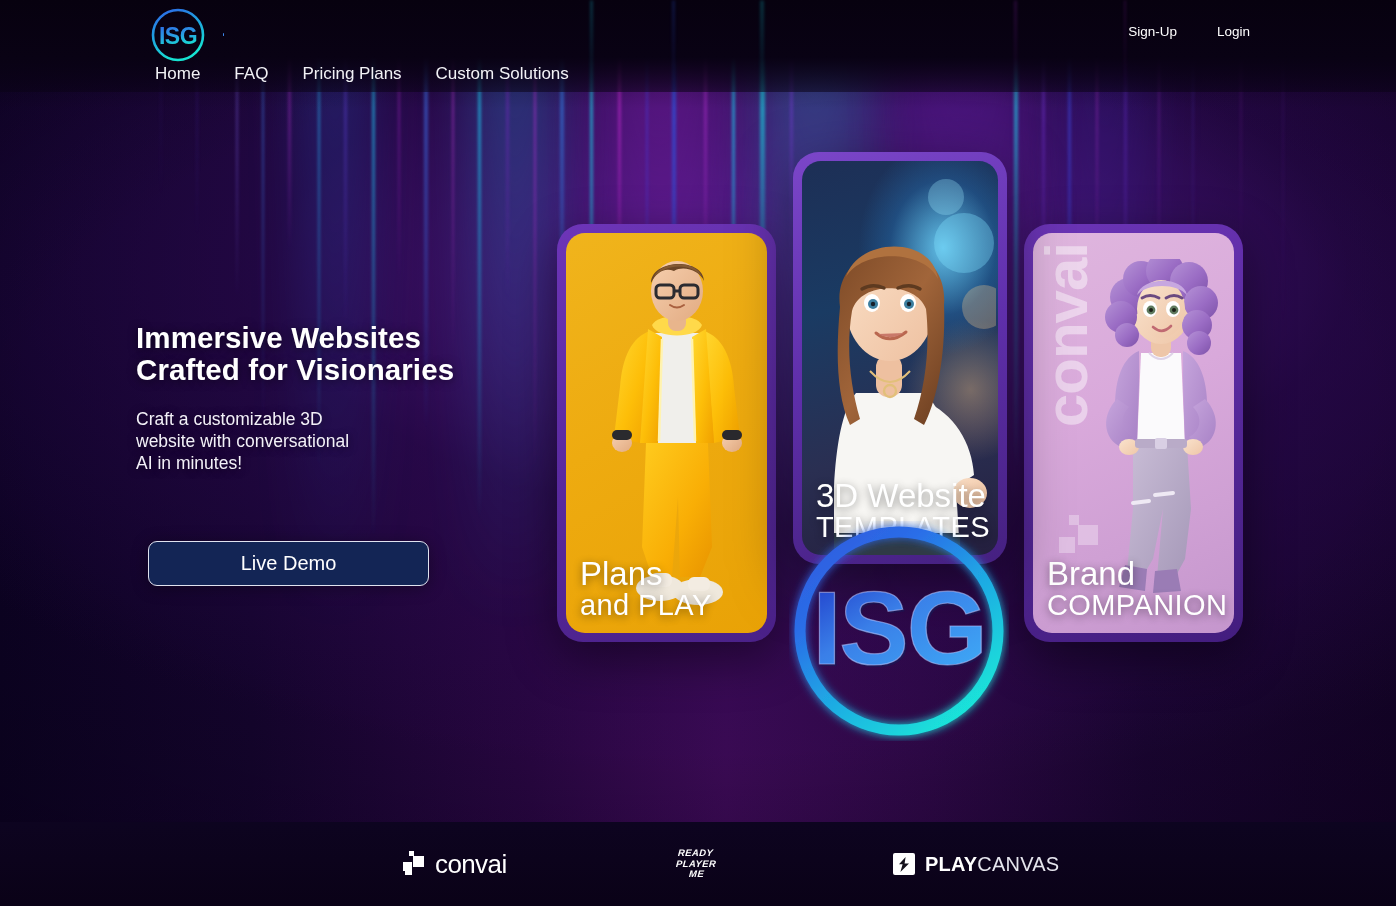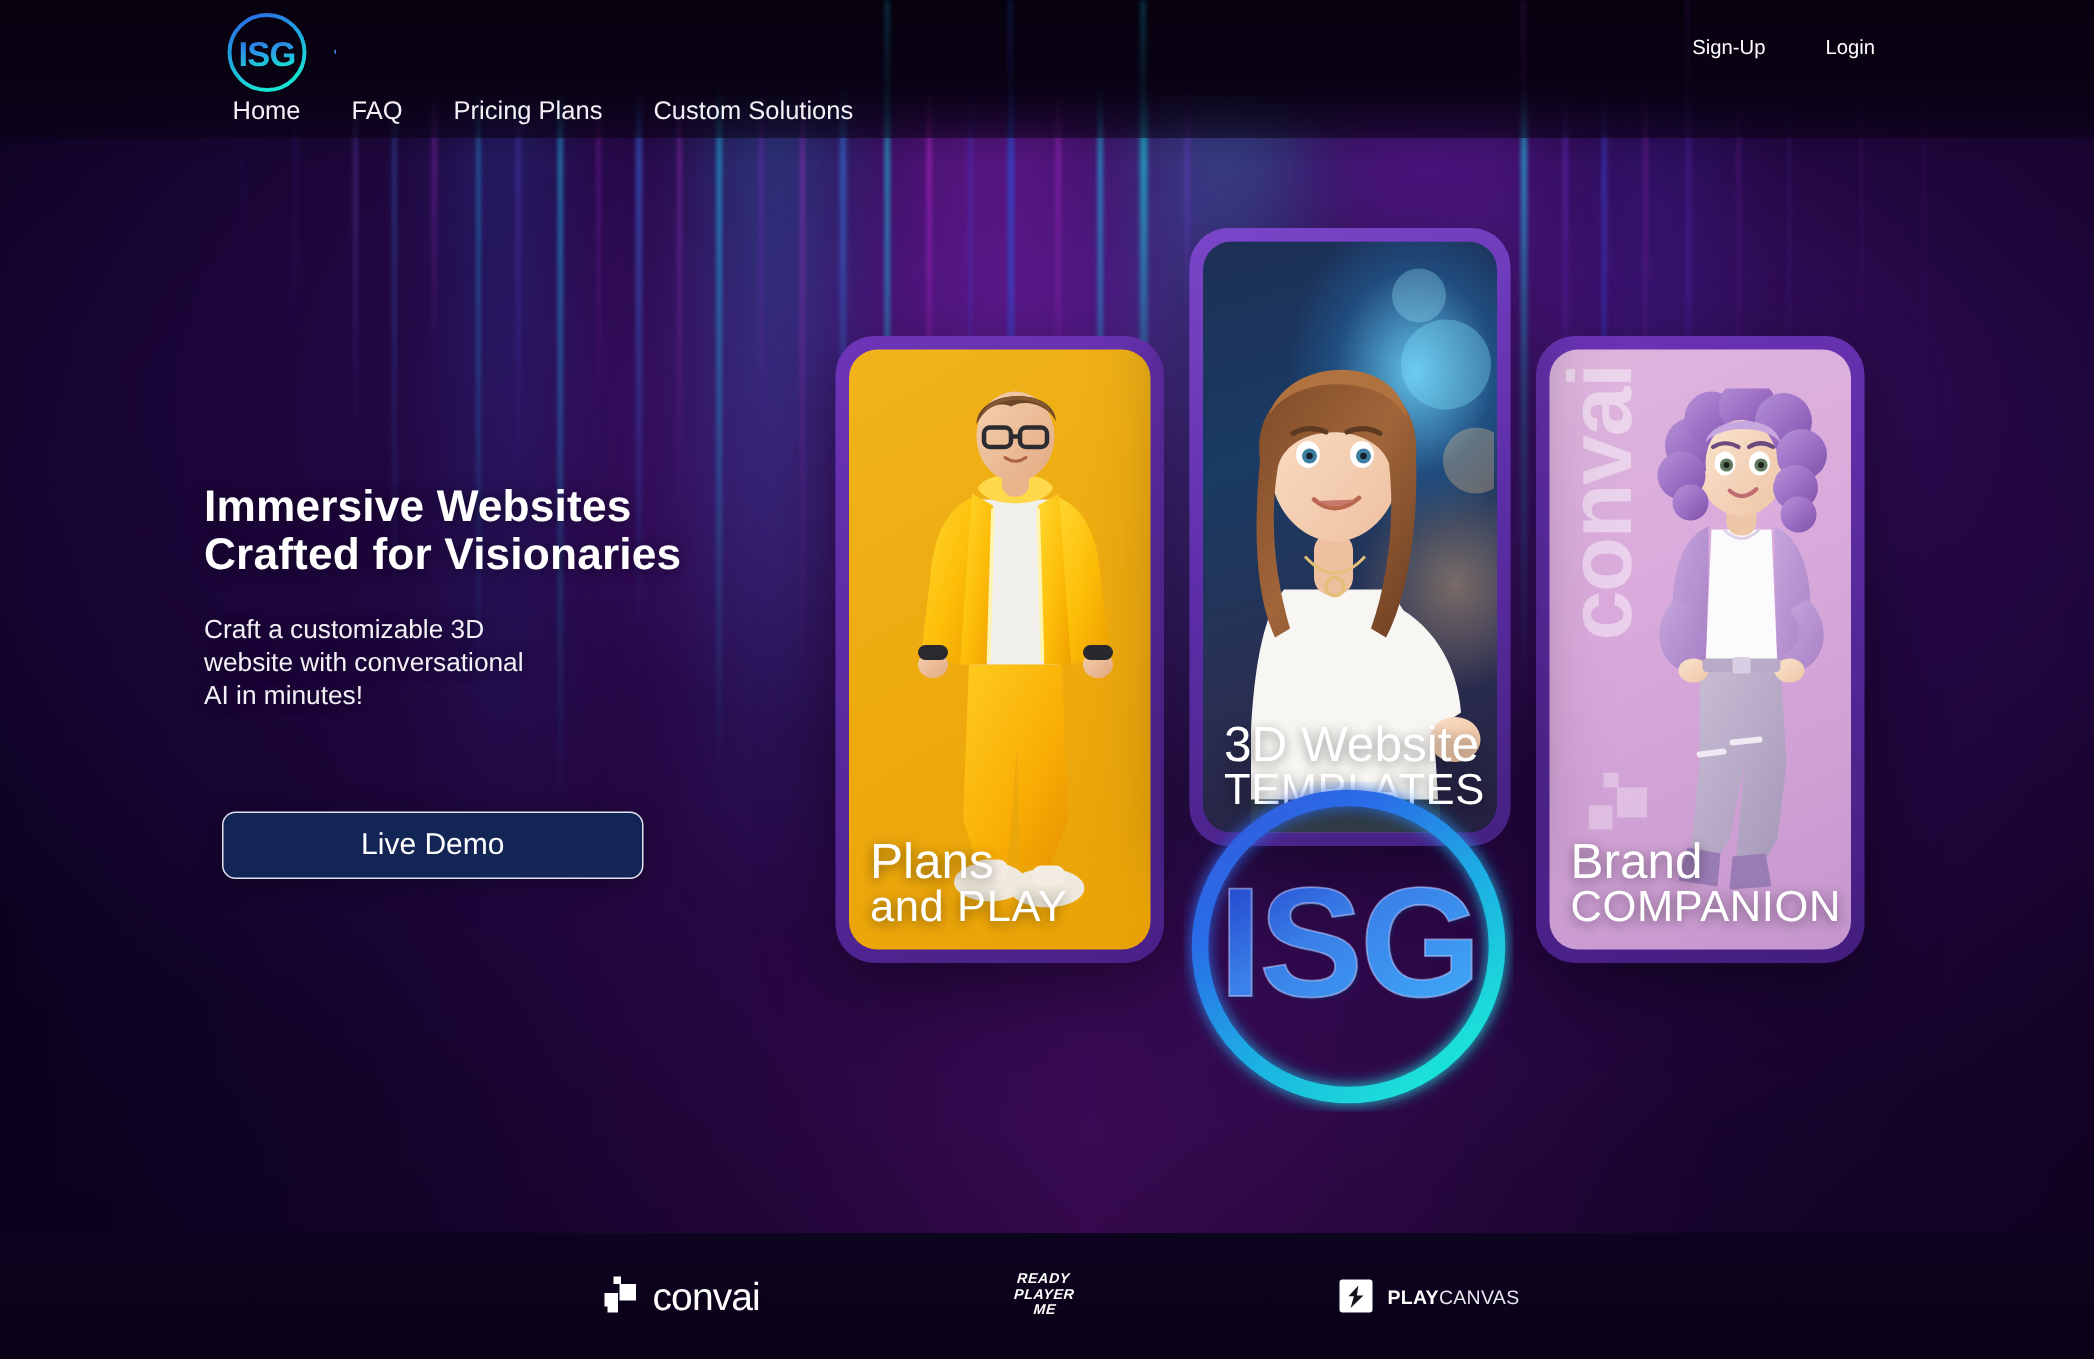--- a/index.html
+++ b/index.html
@@ -196,21 +196,21 @@
     color:#ffffff; font-style:italic; font-weight:700; font-size:9.5px;
     letter-spacing:.4px; line-height:1.12; transform:skewX(-4deg);
   }
 
   
   #logo-playcanvas { left:893px; top:50%; transform:translateY(-50%); gap:10px; }
   .pc-mark {
     width:22px; height:22px; background:#ffffff; border-radius:2px;
     display:flex; align-items:center; justify-content:center;
   }
-  .pc-word { font-size:13px; letter-spacing:.2px; line-height:1; white-space:nowrap; }
+  .pc-word { font-size:20px; letter-spacing:.2px; line-height:1; white-space:nowrap; }
   .pc-word .b { color:#ffffff; font-weight:700; }
   .pc-word .l { color:#e6e6ee; font-weight:300; }
 </style>
 </head>
 <body>
 
 <div id="page">
 
   <div class="bg-root">
     <div class="bg-base"></div>

